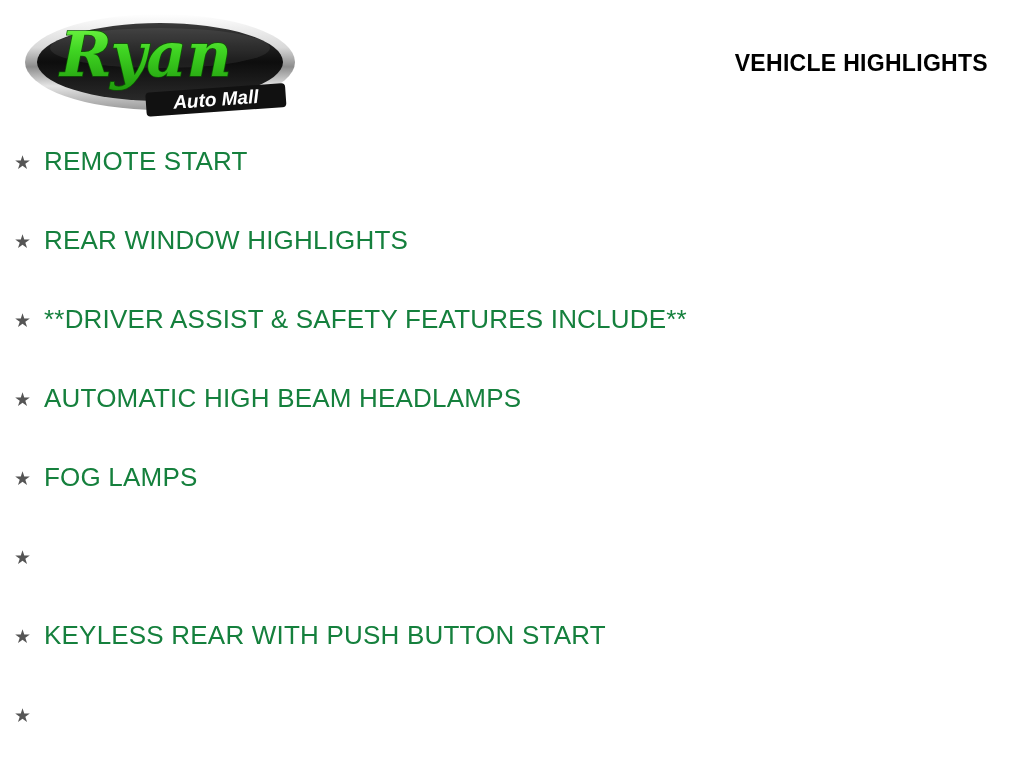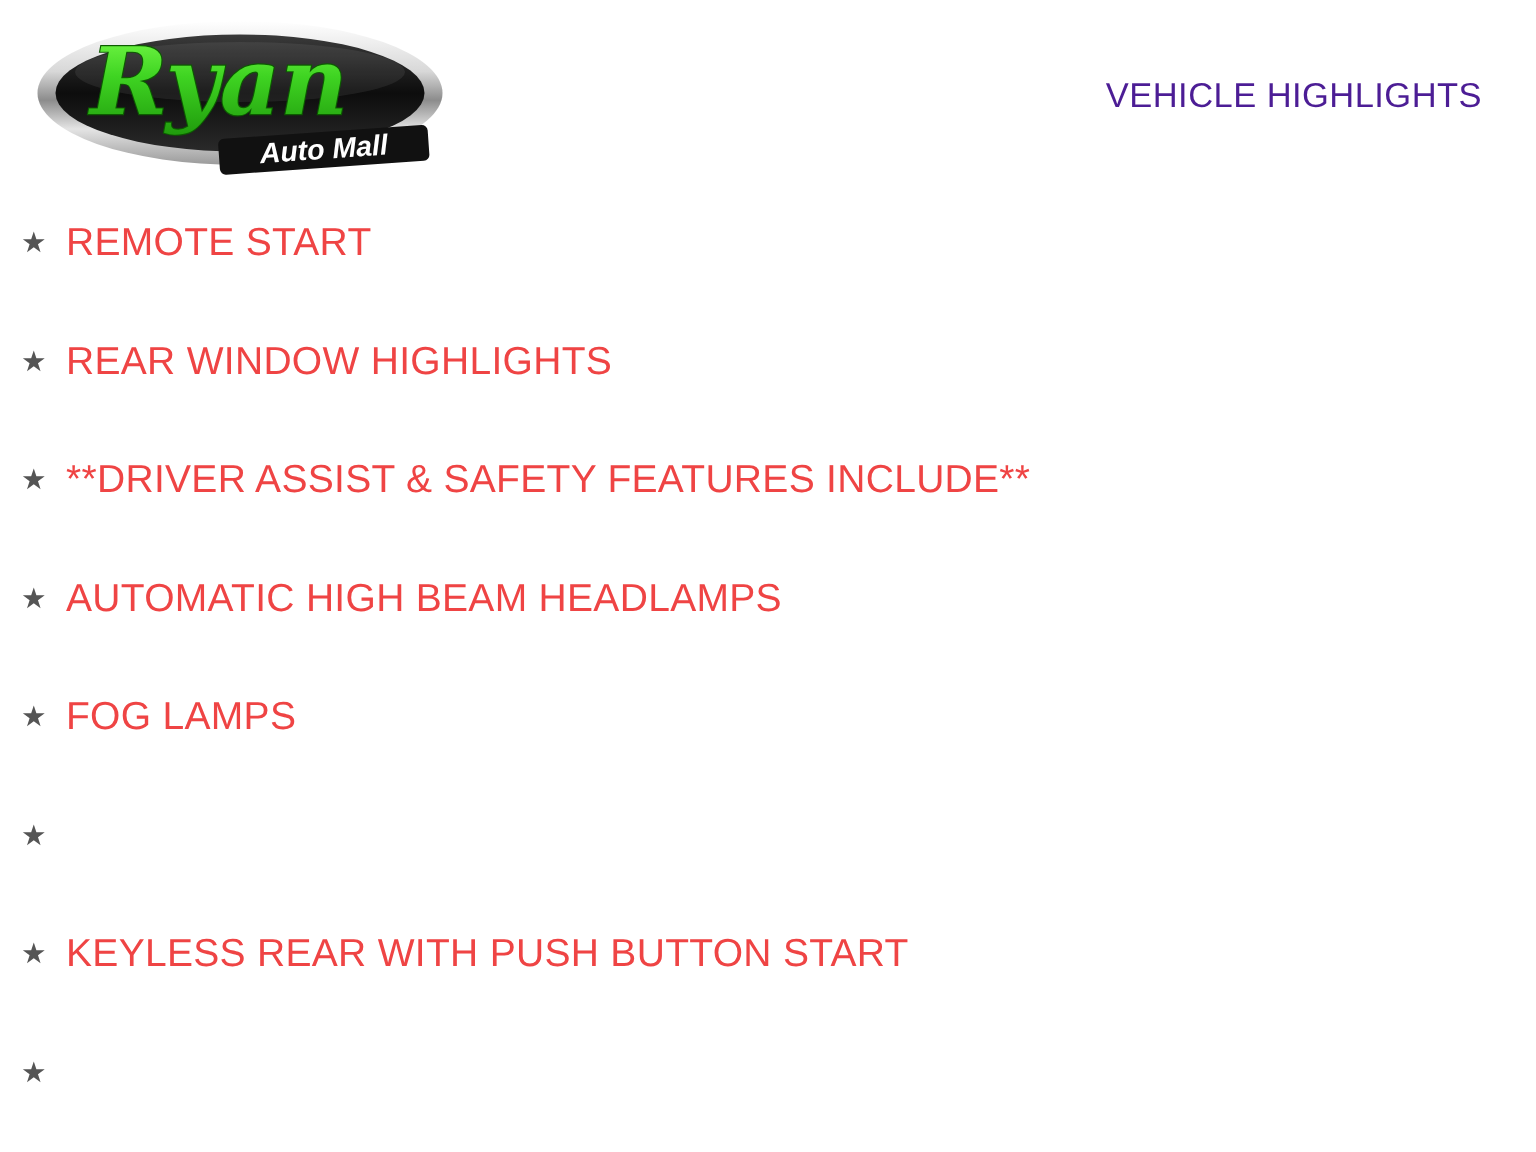--- a/index.html
+++ b/index.html
@@ -33,23 +33,23 @@
 
   .logo svg {
     display: block;
   }
 
   .header-title {
     position: absolute;
     right: 36px;
     top: 50px;
     font-size: 23px;
-    font-weight: normal;
+    font-weight: bold;
     letter-spacing: 0.3px;
-    color: #4c1d95;
+    color: #000000;
     white-space: nowrap;
   }
 
   
   .highlights {
     position: absolute;
     top: 146px;
     left: 0;
     right: 0;
   }
@@ -68,21 +68,21 @@
     line-height: 28px;
     color: #555555;
     text-align: left;
     padding-top: 3px;
   }
 
   .highlight-text {
     flex: 1 1 auto;
     font-size: 26px;
     line-height: 30px;
-    color: #ef4444;
+    color: #15803d;
     letter-spacing: 0.2px;
     white-space: nowrap;
   }
 </style>
 </head>
 <body>
 
 <div class="header">
 
   <div class="logo">

